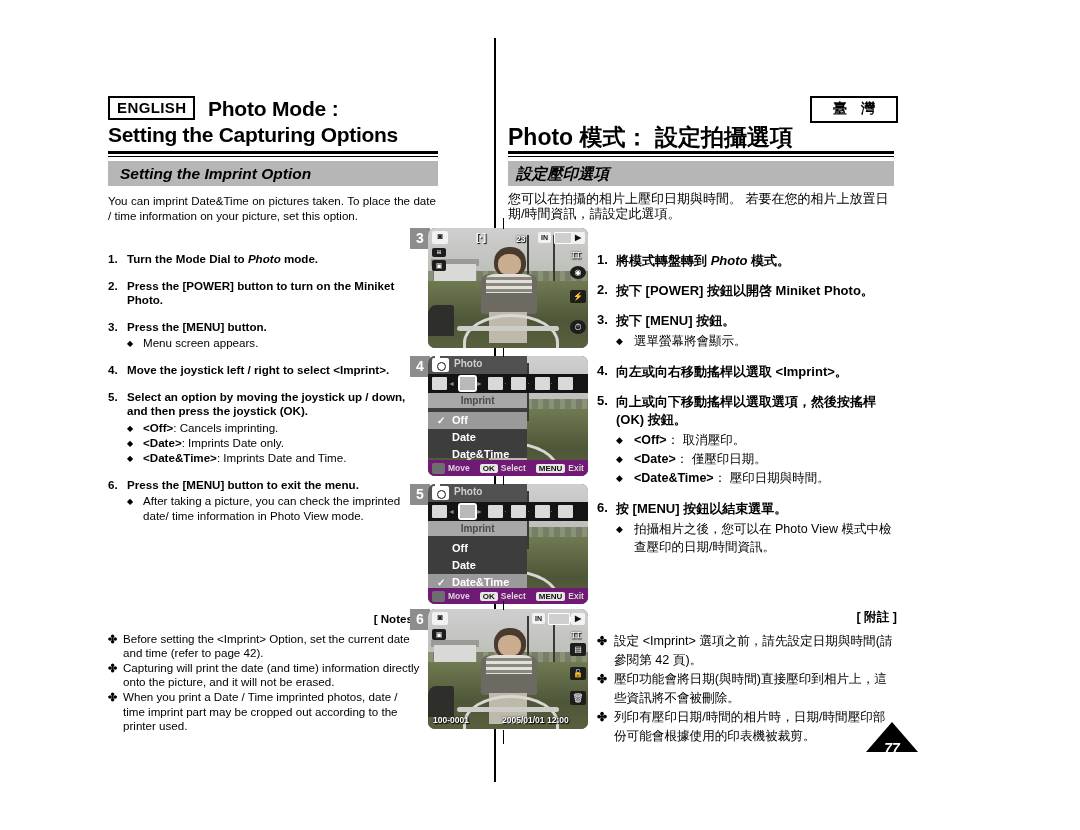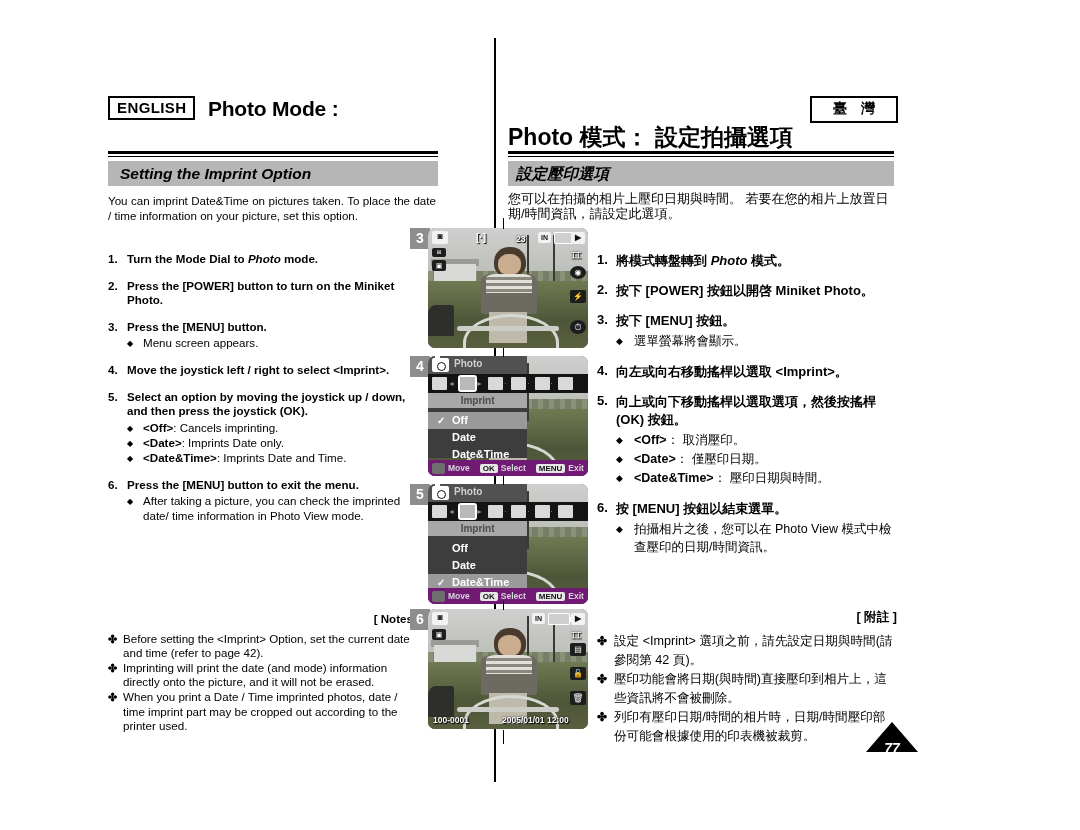--- a/index.html
+++ b/index.html
@@ -383,20 +383,21 @@
   }
 </style>
 </head>
 <body>
 
 <div class="spine"></div>
 
 <div class="hdr-en">
   <span class="lang-badge">ENGLISH</span>
   <span class="hdr-title1">Photo Mode :</span>
+  <div class="hdr-title2">Setting the Capturing Options</div>
 </div>
 
 <div class="hdr-zh">
   <div class="tw-badge">臺 灣</div>
   <div class="hdr-zh-title">Photo 模式： 設定拍攝選項</div>
 </div>
 
 <div class="rule-en"></div>
 <div class="rule-zh"></div>
 
@@ -540,21 +541,21 @@
   </div>
 
 <div class="notes-en" id="notes-en">
     <div class="notes-title">[ Notes ]</div>
     <div class="note-row">
       <span class="note-mark">✤</span>
       <span class="note-txt">Before setting the &lt;Imprint&gt; Option, set the current date and time (refer to page 42).</span>
     </div>
     <div class="note-row">
       <span class="note-mark">✤</span>
-      <span class="note-txt">Imprinting will print the date (and mode) information directly onto the picture, and it will not be erased.</span>
+      <span class="note-txt">Capturing will print the date (and time) information directly onto the picture, and it will not be erased.</span>
     </div>
     <div class="note-row">
       <span class="note-mark">✤</span>
       <span class="note-txt">When you print a Date / Time imprinted photos, date / time imprint part may be cropped out according to the printer used.</span>
     </div>
   </div>
 <div class="notes-zh" id="notes-zh">
     <div class="notes-title">[ 附註 ]</div>
     <div class="note-row">
       <span class="note-mark-zh">✤</span>

